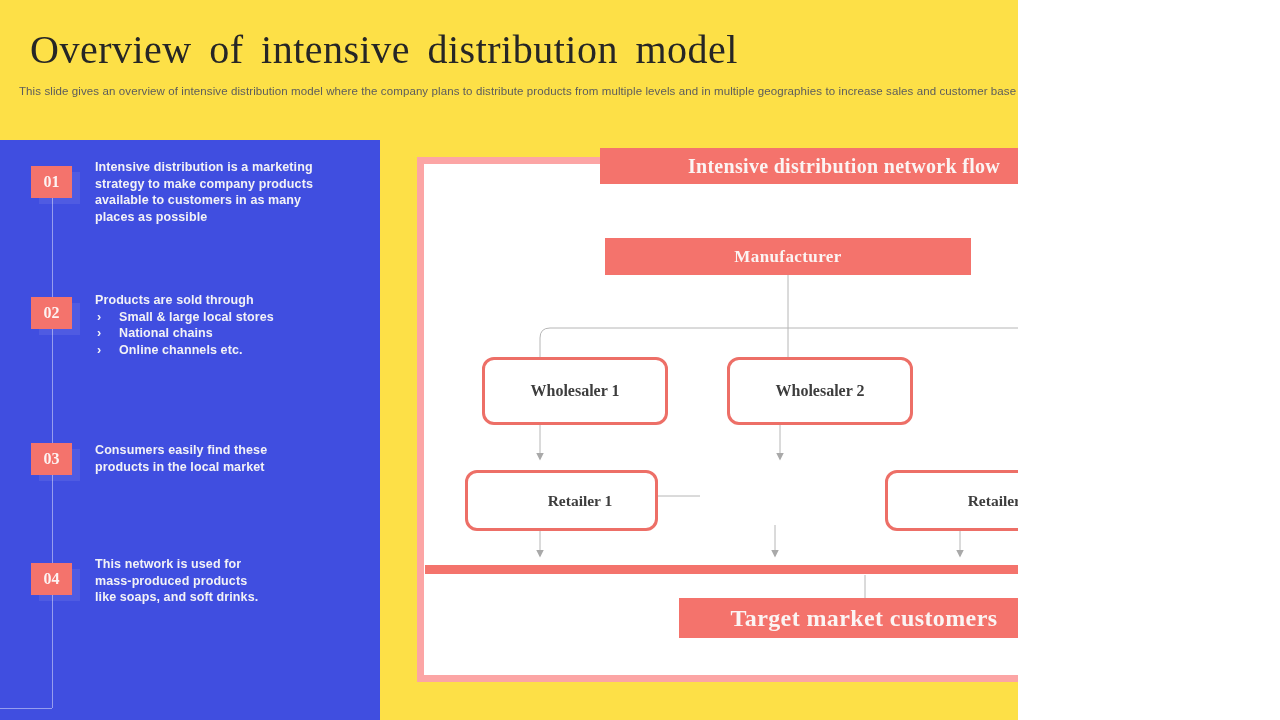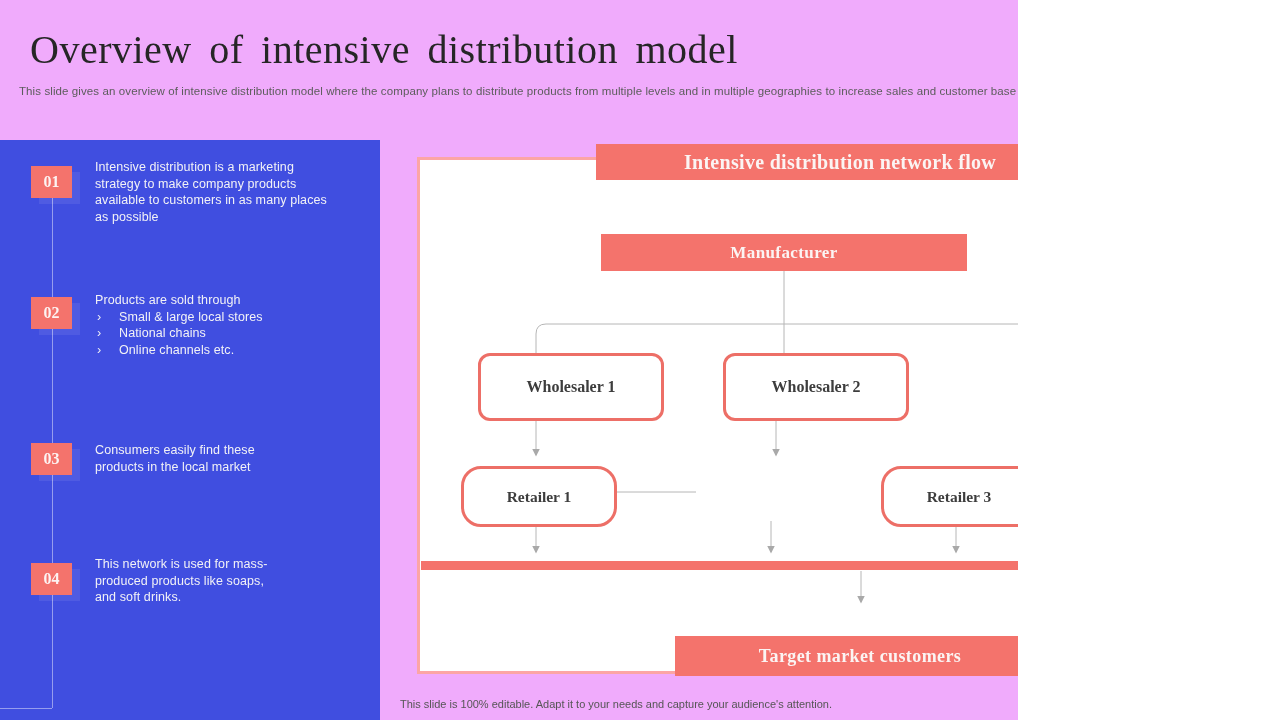--- a/index.html
+++ b/index.html
@@ -4,21 +4,21 @@
 <style>
   :root{
     --coral:#F4736C;
     --coral-border:#ED6F67;
     --blue:#404EE0;
     --line:#b6b6b6;
     --arrow:#a9a9a9;
   }
   html,body{margin:0;padding:0;background:#fff;}
   .slide{
-    position:relative;width:1018px;height:720px;background:#f0abfc;
+    position:relative;width:1018px;height:720px;background:#fde047;
     font-family:"Liberation Sans",sans-serif;overflow:hidden;
   }
   
   .title{
     position:absolute;left:30px;top:26px;width:900px;
     font-family:"Liberation Serif",serif;font-size:40px;font-weight:400;
     color:#262626;word-spacing:7px;letter-spacing:.5px;
   }
   .subtitle{
     position:absolute;left:19px;top:85px;width:1100px;
@@ -31,43 +31,43 @@
   }
   .timeline-v{position:absolute;left:52px;top:28px;width:1px;height:540px;background:rgba(255,255,255,.45);}
   .timeline-h{position:absolute;left:0;top:568px;width:52px;height:1px;background:rgba(255,255,255,.45);}
   .badge{
     position:absolute;left:31px;width:41px;height:32px;background:var(--coral);
     color:#fdf3f2;font-family:"Liberation Serif",serif;font-weight:700;font-size:16px;
     display:flex;align-items:center;justify-content:center;
     box-shadow:8px 6px 0 rgba(255,255,255,.08);z-index:2;
   }
   .s-text{
-    position:absolute;left:95px;color:#f2f2f6;font-size:12.5px;line-height:16.5px;letter-spacing:.1px;
+    position:absolute;left:95px;color:#f2f2f6;font-size:12.5px;line-height:16.5px;letter-spacing:.1px;font-weight:bold;
   }
   .bullet-row{display:flex;}
   .bullet-glyph{width:22px;flex:0 0 22px;padding-left:2px;}
   
   .diagram{
     position:absolute;left:417px;top:157px;width:836px;height:511px;
-    border:3px solid #fca5a5;background:#fff;
+    border:7px solid #fca5a5;background:#fff;
   }
   .connectors{position:absolute;left:0;top:0;width:836px;height:511px;}
   .node{position:absolute;display:flex;align-items:center;justify-content:center;
         font-family:"Liberation Serif",serif;font-weight:700;}
   .banner{left:176px;top:-16px;width:488px;height:36px;background:var(--coral);
           color:#fbf4f3;font-size:20px;letter-spacing:.3px;}
   .manufacturer{left:181px;top:74px;width:366px;height:37px;background:var(--coral);
           color:#fbf4f3;font-size:17px;letter-spacing:.4px;}
   .wholesaler{top:193px;width:180px;height:62px;background:#fff;border:3px solid var(--coral-border);
           border-radius:12px;color:#3d3d3d;font-size:16px;margin-left:32px;}
   .retailer{top:306px;width:150px;height:55px;background:#fff;border:3px solid var(--coral-border);
-          border-radius:20px;color:#3d3d3d;font-size:15.5px;}
+          border-radius:12px;color:#3d3d3d;font-size:15.5px;padding-left:37px;}
   .coral-bar{position:absolute;left:1px;top:401px;width:834px;height:9px;background:var(--coral);}
-  .target{left:255px;top:476px;width:370px;height:40px;background:var(--coral);
-          color:#fbf4f3;font-size:18px;letter-spacing:.4px;text-align:right;}
+  .target{left:255px;top:434px;width:370px;height:40px;background:var(--coral);
+          color:#fbf4f3;font-size:24px;letter-spacing:.4px;text-align:right;}
   
   .footer-note{position:absolute;left:400px;top:698px;font-size:11px;color:#555;}
   .page-number{position:absolute;left:1242px;top:686px;font-size:11px;color:#3f3f3f;}
 </style>
 </head>
 <body>
 
 <div class="slide">
 
   <div class="title">Overview of intensive distribution model</div>
@@ -140,16 +140,15 @@
 
     <div class="node retailer" style="left:41px">Retailer 1</div>
     <div class="node retailer" style="left:461px">Retailer 3</div>
     <div class="node retailer" style="left:669px">Retailer 4</div>
 
     <div class="coral-bar"></div>
 
     <div class="node target">Target market customers</div>
   </div>
 
-  <div class="footer-note">This slide is 100% editable. Adapt it to your needs and capture your audience's attention.</div>
   <div class="page-number">16</div>
 
 </div>
 
 </body></html>

